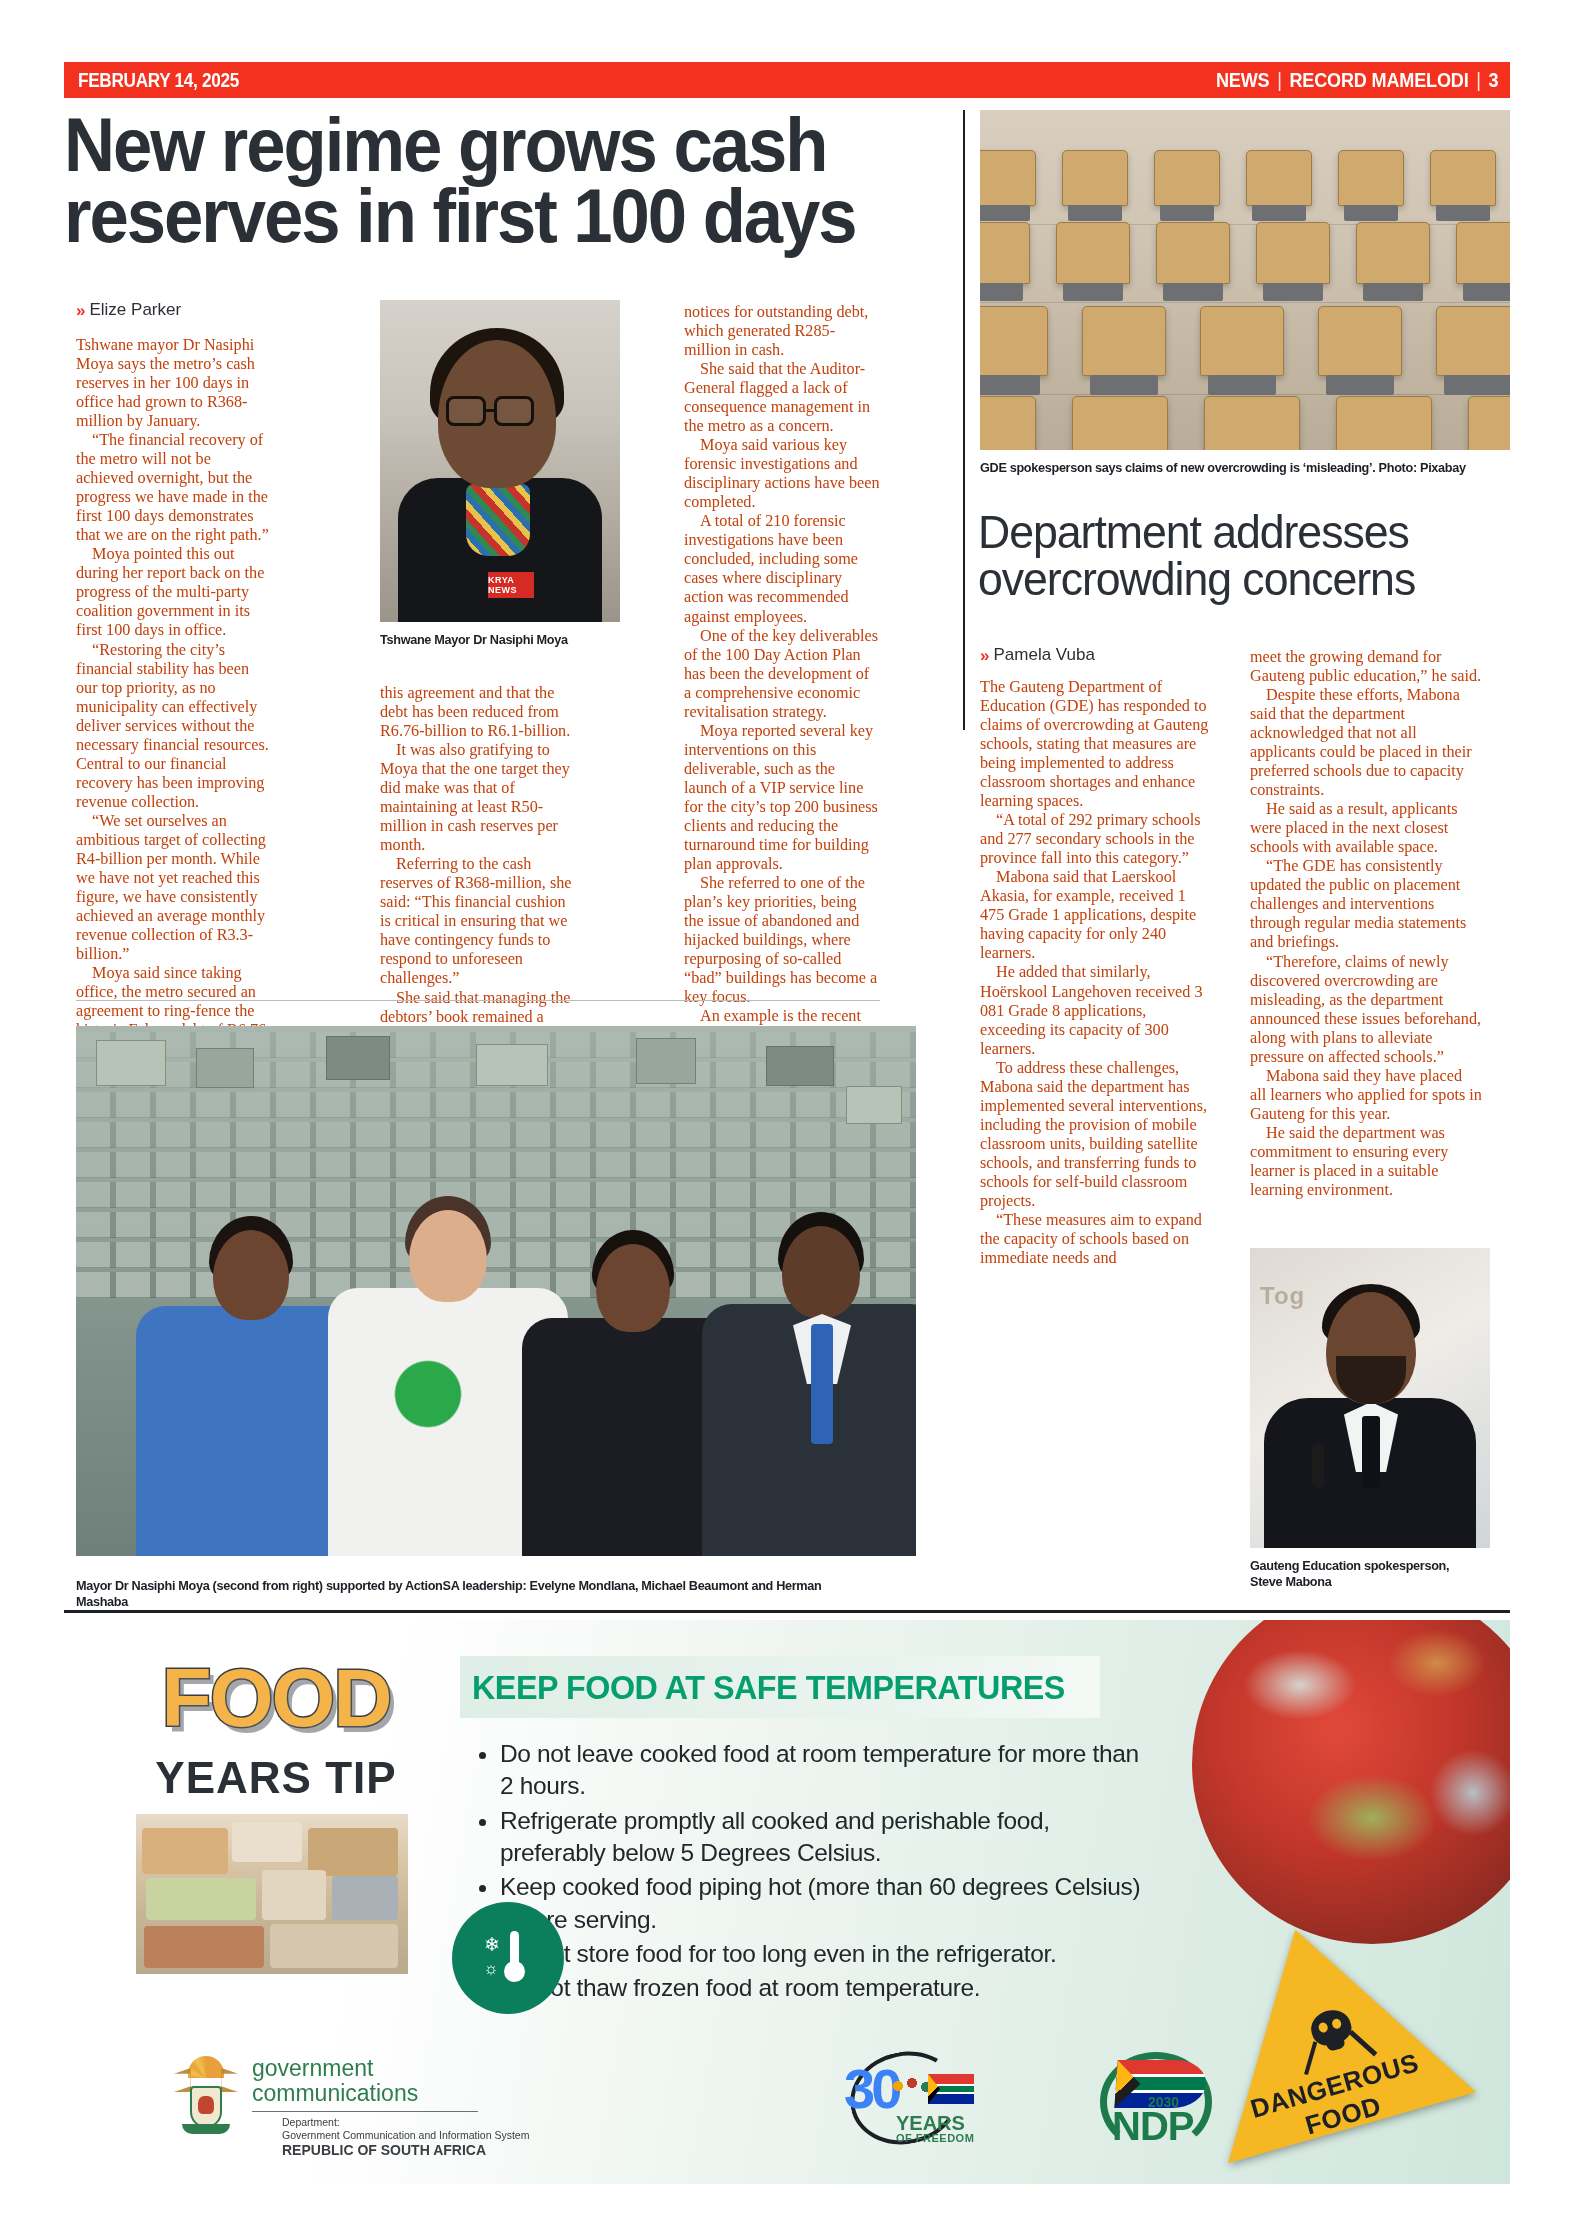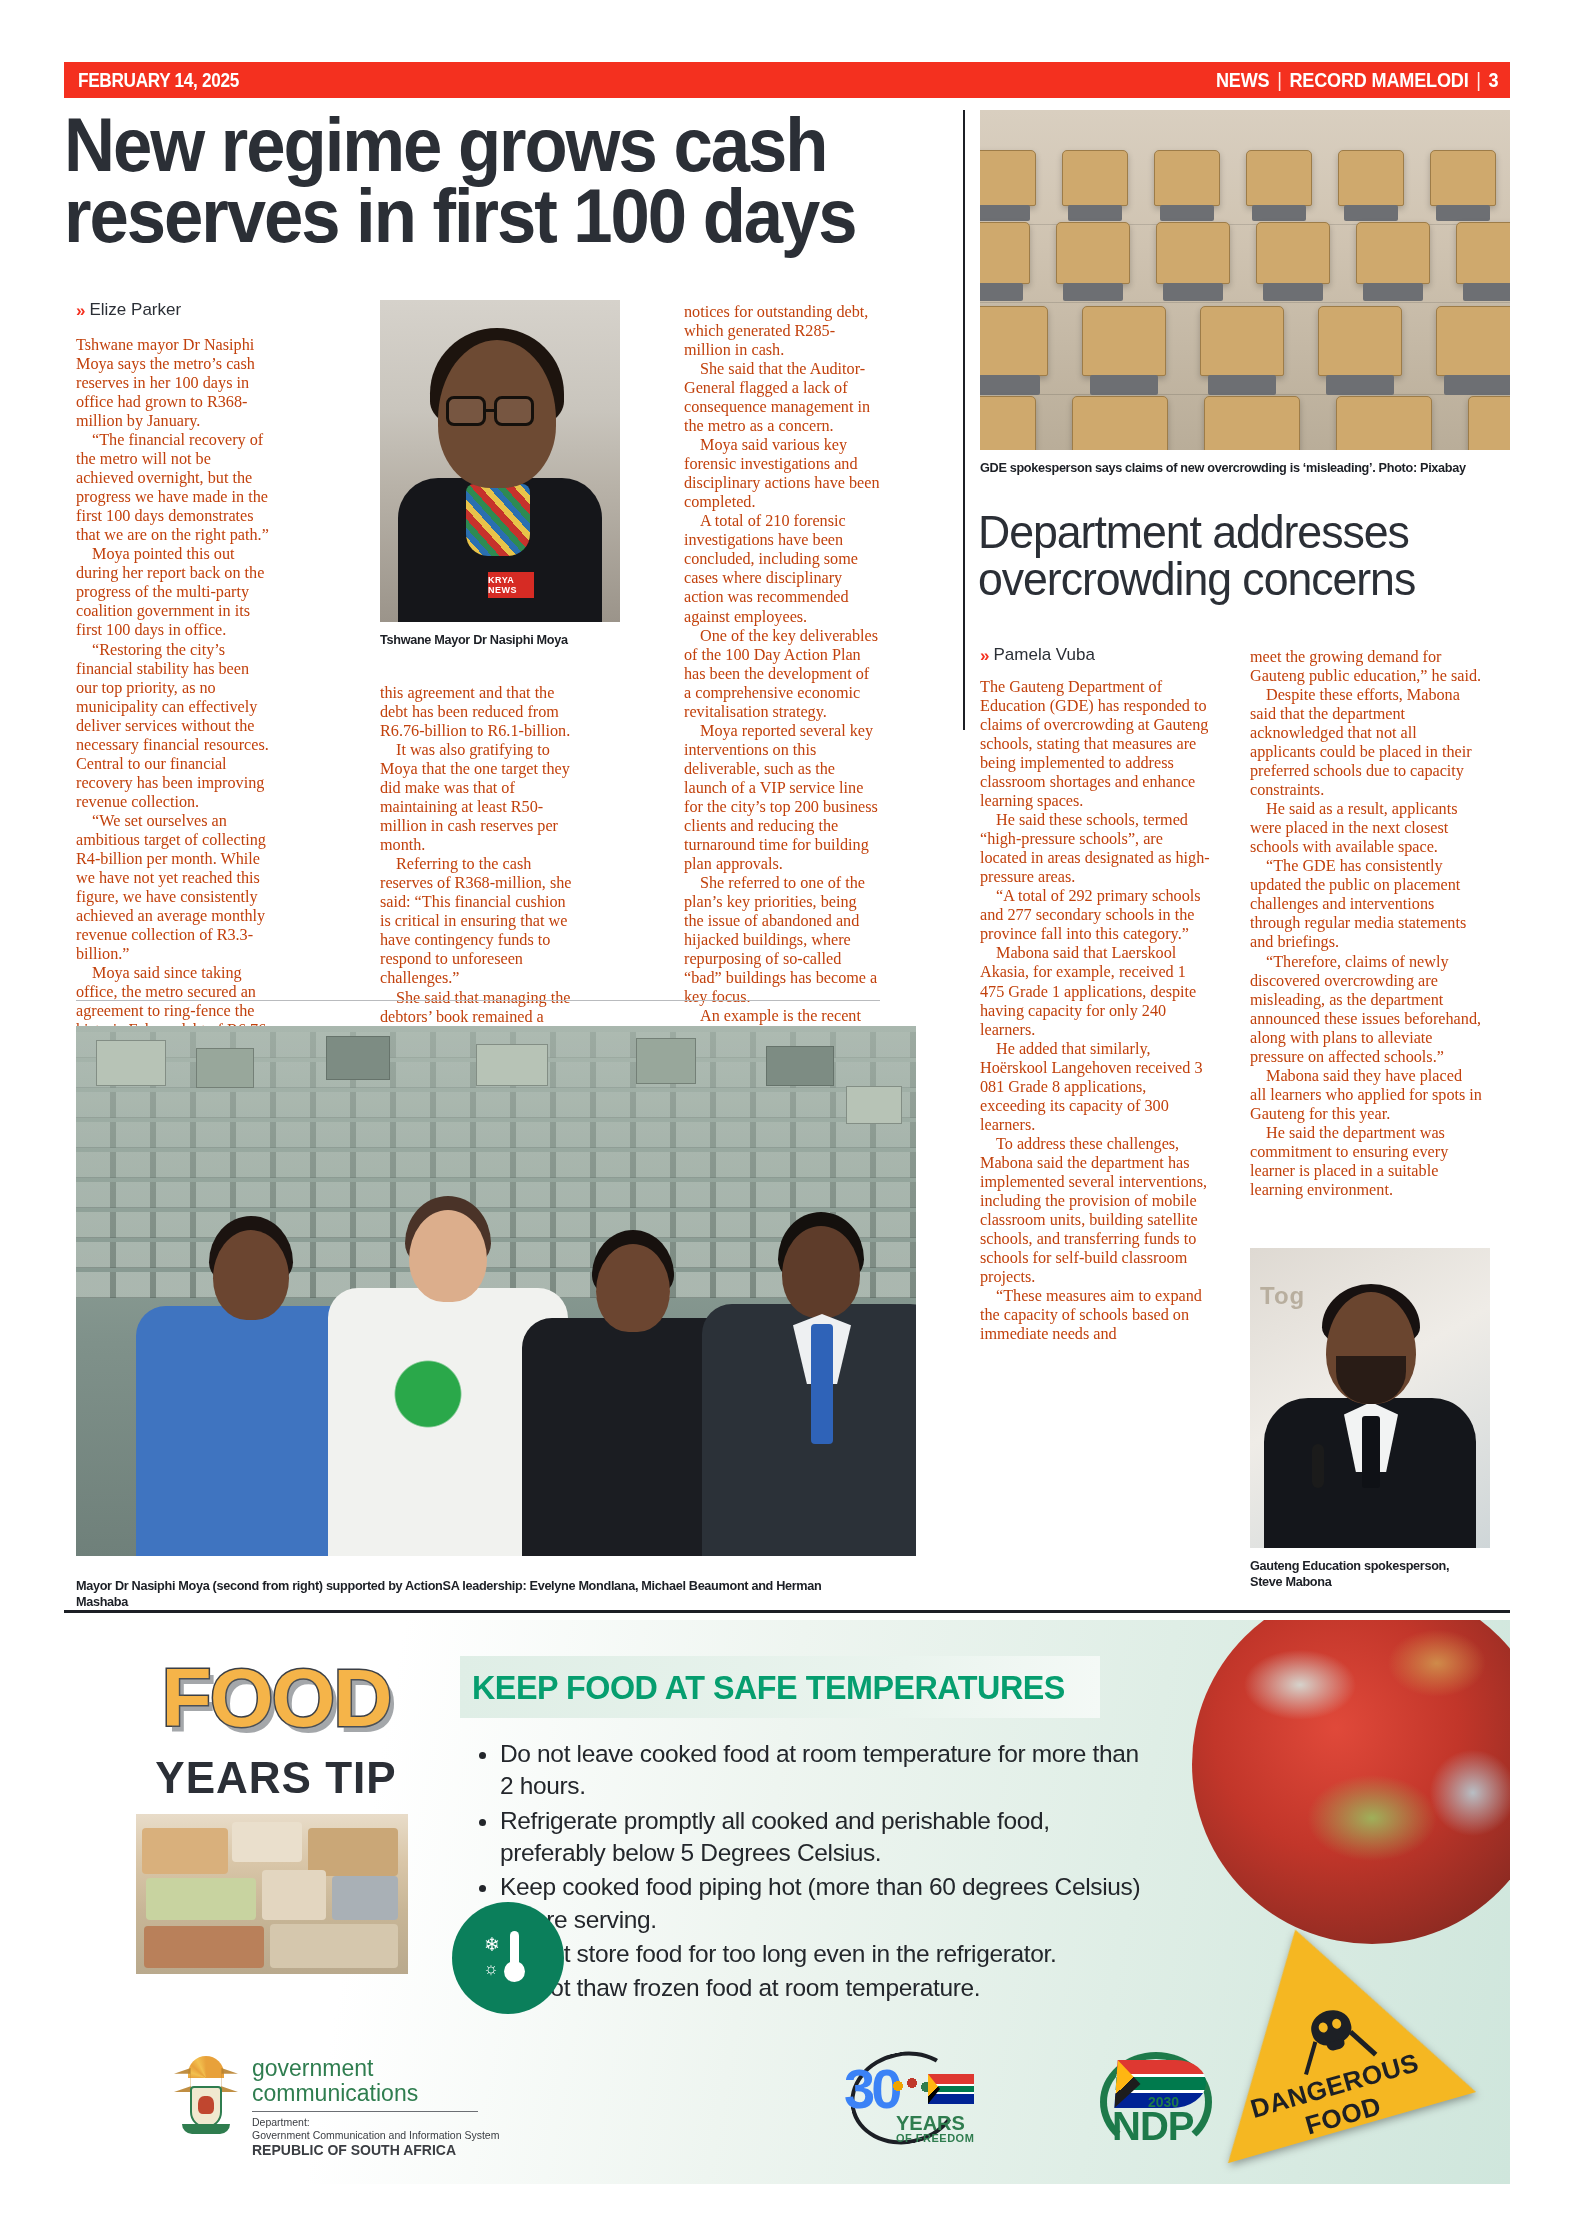--- a/index.html
+++ b/index.html
@@ -392,21 +392,21 @@
     background:#f0e8cf; border:2px solid #2f7d4f; border-radius:4px 4px 16px 16px;
   }
   .coat-fig { position:absolute; left:24px; top:40px; width:16px; height:18px; background:#c0462f; border-radius:40% 40% 30% 30%; }
   .coat-base { position:absolute; left:8px; bottom:0; width:48px; height:10px; background:#2f7d4f; border-radius:0 0 10px 10px; }
   .gov-text-1 {
     font-family:"Liberation Sans", sans-serif; font-size:23px; line-height:1.08;
     color:#2f7d4f; font-weight:normal;
   }
   .gov-rule { width:226px; height:1px; background:#6c6f74; margin:5px 0 4px; }
   .gov-text-2 {
-    font-family:"Liberation Sans", sans-serif; font-size:10.5px; line-height:1.24; color:#3a3d42;
+    font-family:"Liberation Sans", sans-serif; font-size:10.5px; line-height:1.24; color:#3a3d42;margin-left:30px;
   }
   .gov-text-2 b { font-size:14px; }
 
   .logo-30 { position:absolute; left:780px; top:2px; width:160px; height:100px; }
   .thirty-num {
     position:absolute; left:0; top:4px;
     font-family:"Liberation Sans", sans-serif; font-weight:bold; font-size:56px;
     color:#3b82f6; letter-spacing:-4px;
   }
   .thirty-ring {
@@ -570,21 +570,20 @@
     <span>overcrowding concerns</span>
   </div>
 
   <div class="byline" id="byline-2">
     <span class="chev">»</span>
     <span>Pamela Vuba</span>
   </div>
 
   <div class="col" id="a2c1">
       <p class="first">The Gauteng Department of Education (GDE) has responded to claims of overcrowding at Gauteng schools, stating that measures are being implemented to address classroom shortages and enhance learning spaces.</p>
-      <p>He said these schools, termed “high-pressure schools”, are located in areas designated as high-pressure areas.</p>
       <p>“A total of 292 primary schools and 277 secondary schools in the province fall into this category.”</p>
       <p>Mabona said that Laerskool Akasia, for example, received 1 475 Grade 1 applications, despite having capacity for only 240 learners.</p>
       <p>He added that similarly, Hoërskool Langehoven received 3 081 Grade 8 applications, exceeding its capacity of 300 learners.</p>
       <p>To address these challenges, Mabona said the department has implemented several interventions, including the provision of mobile classroom units, building satellite schools, and transferring funds to schools for self-build classroom projects.</p>
       <p>“These measures aim to expand the capacity of schools based on immediate needs and</p>
     </div>
   <div class="col" id="a2c2">
       <p class="first">meet the growing demand for Gauteng public education,” he said.</p>
       <p>Despite these efforts, Mabona said that the department acknowledged that not all applicants could be placed in their preferred schools due to capacity constraints.</p>
       <p>He said as a result, applicants were placed in the next closest schools with available space.</p>

